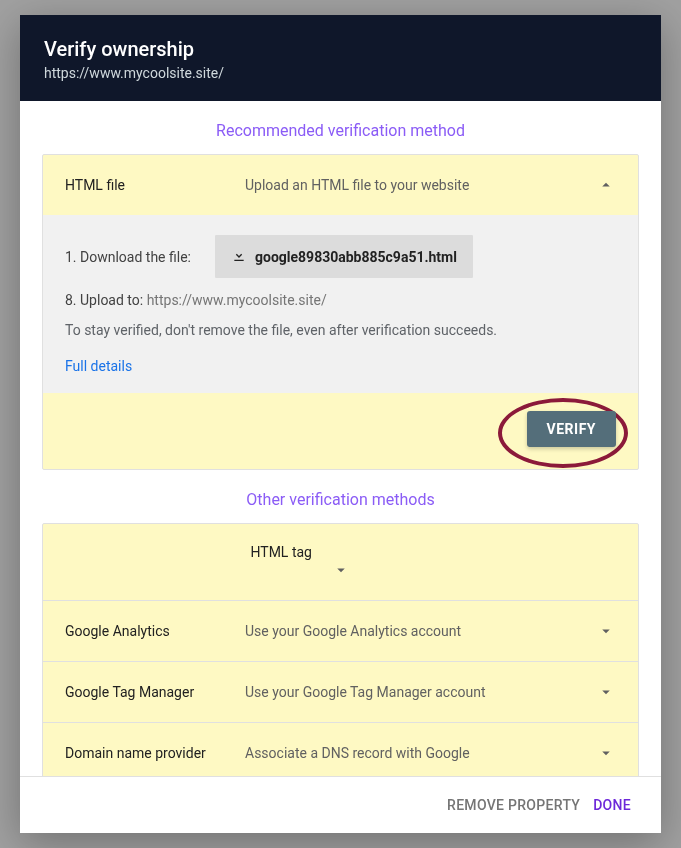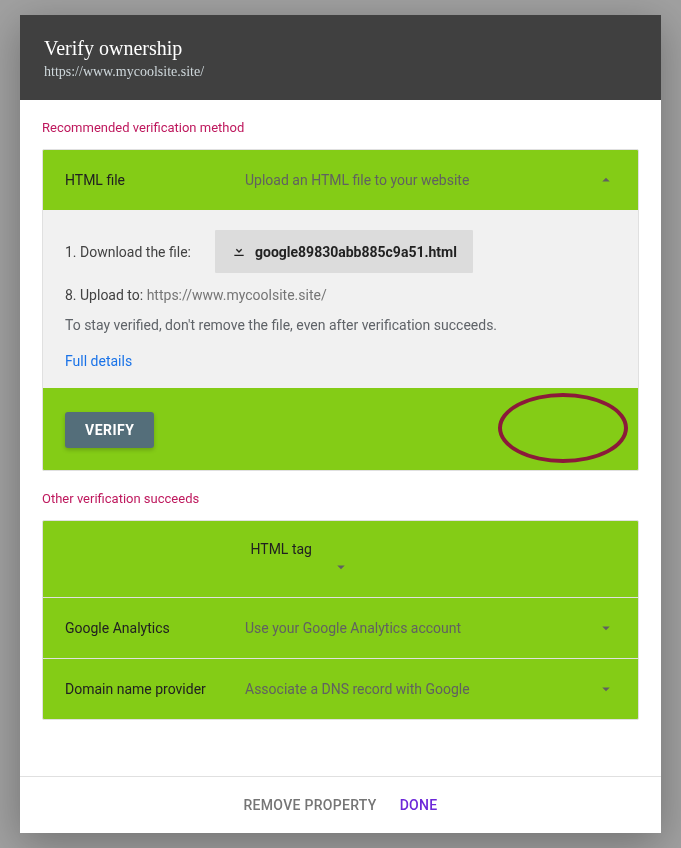--- a/index.html
+++ b/index.html
@@ -21,48 +21,48 @@
       top: 15px;
       left: 20px;
       right: 20px;
       bottom: 15px;
       background: #fff;
       box-shadow: 0 10px 40px rgba(0,0,0,0.3);
       display: flex;
       flex-direction: column;
     }
     .dialog-header {
-      background: #404040;
+      background: #0f172a;
       color: #fff;
       padding: 22px 24px 20px;
-      font-family: Liberation Serif, serif;
     }
     .dialog-title {
       font-size: 20px;
       font-weight: 500;
       margin-bottom: 4px;
     }
     .dialog-subtitle {
       font-size: 14px;
       color: #cfd8dc;
     }
     .dialog-body {
       flex: 1;
       padding: 0 22px;
       overflow: auto;
     }
     .section-label {
-      font-size: 13px;
-      color: #be185d;
+      font-size: 16px;
+      color: #8b5cf6;
       padding: 20px 0 14px;
+      text-align: center;
     }
     .card {
       border: 1px solid #e0e0e0;
       border-radius: 2px;
-      background: #84cc16;
+      background: #fef9c3;
     }
     .card-header, .method-row {
       display: flex;
       align-items: center;
       padding: 20px 22px;
       cursor: pointer;
     }
     .method-name {
       width: 180px;
       font-size: 14px;
@@ -117,21 +117,22 @@
       margin-bottom: 18px;
     }
     .link {
       color: #1a73e8;
       font-size: 14px;
       text-decoration: none;
       cursor: pointer;
     }
     .verify-row {
       display: flex;
-      padding: 24px 22px 22px;
+      justify-content: flex-end;
+      padding: 18px 22px 22px;
       position: relative;
     }
     .verify-btn {
       background: #546e7a;
       color: #fff;
       border: none;
       border-radius: 3px;
       padding: 10px 20px;
       font-family: inherit;
       font-size: 14px;
@@ -152,23 +153,23 @@
       top: 5px;
       z-index: 1;
       pointer-events: none;
     }
     .methods-list .method-row {
       border-top: 1px solid #e0e0e0;
     }
     .methods-list .method-row:first-child { border-top: none; flex-direction: column; }
     .dialog-footer {
       display: flex;
-      justify-content: center;
-      align-items: center;
-      gap: 23px;
+      justify-content: flex-end;
+      align-items: center;
+      gap: 13px;
       padding: 20px 30px;
       border-top: 1px solid #e0e0e0;
     }
     .footer-btn {
       background: none;
       border: none;
       font-family: inherit;
       font-size: 14px;
       font-weight: 500;
       letter-spacing: 0.3px;
@@ -223,34 +224,43 @@
         <div class="note">To stay verified, don't remove the file, even after verification succeeds.</div>
         <a class="link">Full details</a>
       </div>
 
       <div class="verify-row">
         <div class="highlight-ellipse"></div>
         <button class="verify-btn">VERIFY</button>
       </div>
     </div>
 
-    <div class="section-label">Other verification succeeds</div>
+    <div class="section-label">Other verification methods</div>
 
     <div class="card methods-list">
       <div class="method-row">
         <div class="method-name">HTML tag</div>
         <div class="chevron">
           <svg width="18" height="18" viewBox="0 0 24 24">
               <path fill="currentColor" d="M7 10l5 5 5-5z"></path>
             </svg>
         </div>
       </div>
       <div class="method-row">
         <div class="method-name">Google Analytics</div>
         <div class="method-desc">Use your Google Analytics account</div>
+        <div class="chevron">
+          <svg width="18" height="18" viewBox="0 0 24 24">
+              <path fill="currentColor" d="M7 10l5 5 5-5z"></path>
+            </svg>
+        </div>
+      </div>
+      <div class="method-row">
+        <div class="method-name">Google Tag Manager</div>
+        <div class="method-desc">Use your Google Tag Manager account</div>
         <div class="chevron">
           <svg width="18" height="18" viewBox="0 0 24 24">
               <path fill="currentColor" d="M7 10l5 5 5-5z"></path>
             </svg>
         </div>
       </div>
       <div class="method-row">
         <div class="method-name">Domain name provider</div>
         <div class="method-desc">Associate a DNS record with Google</div>
         <div class="chevron">

